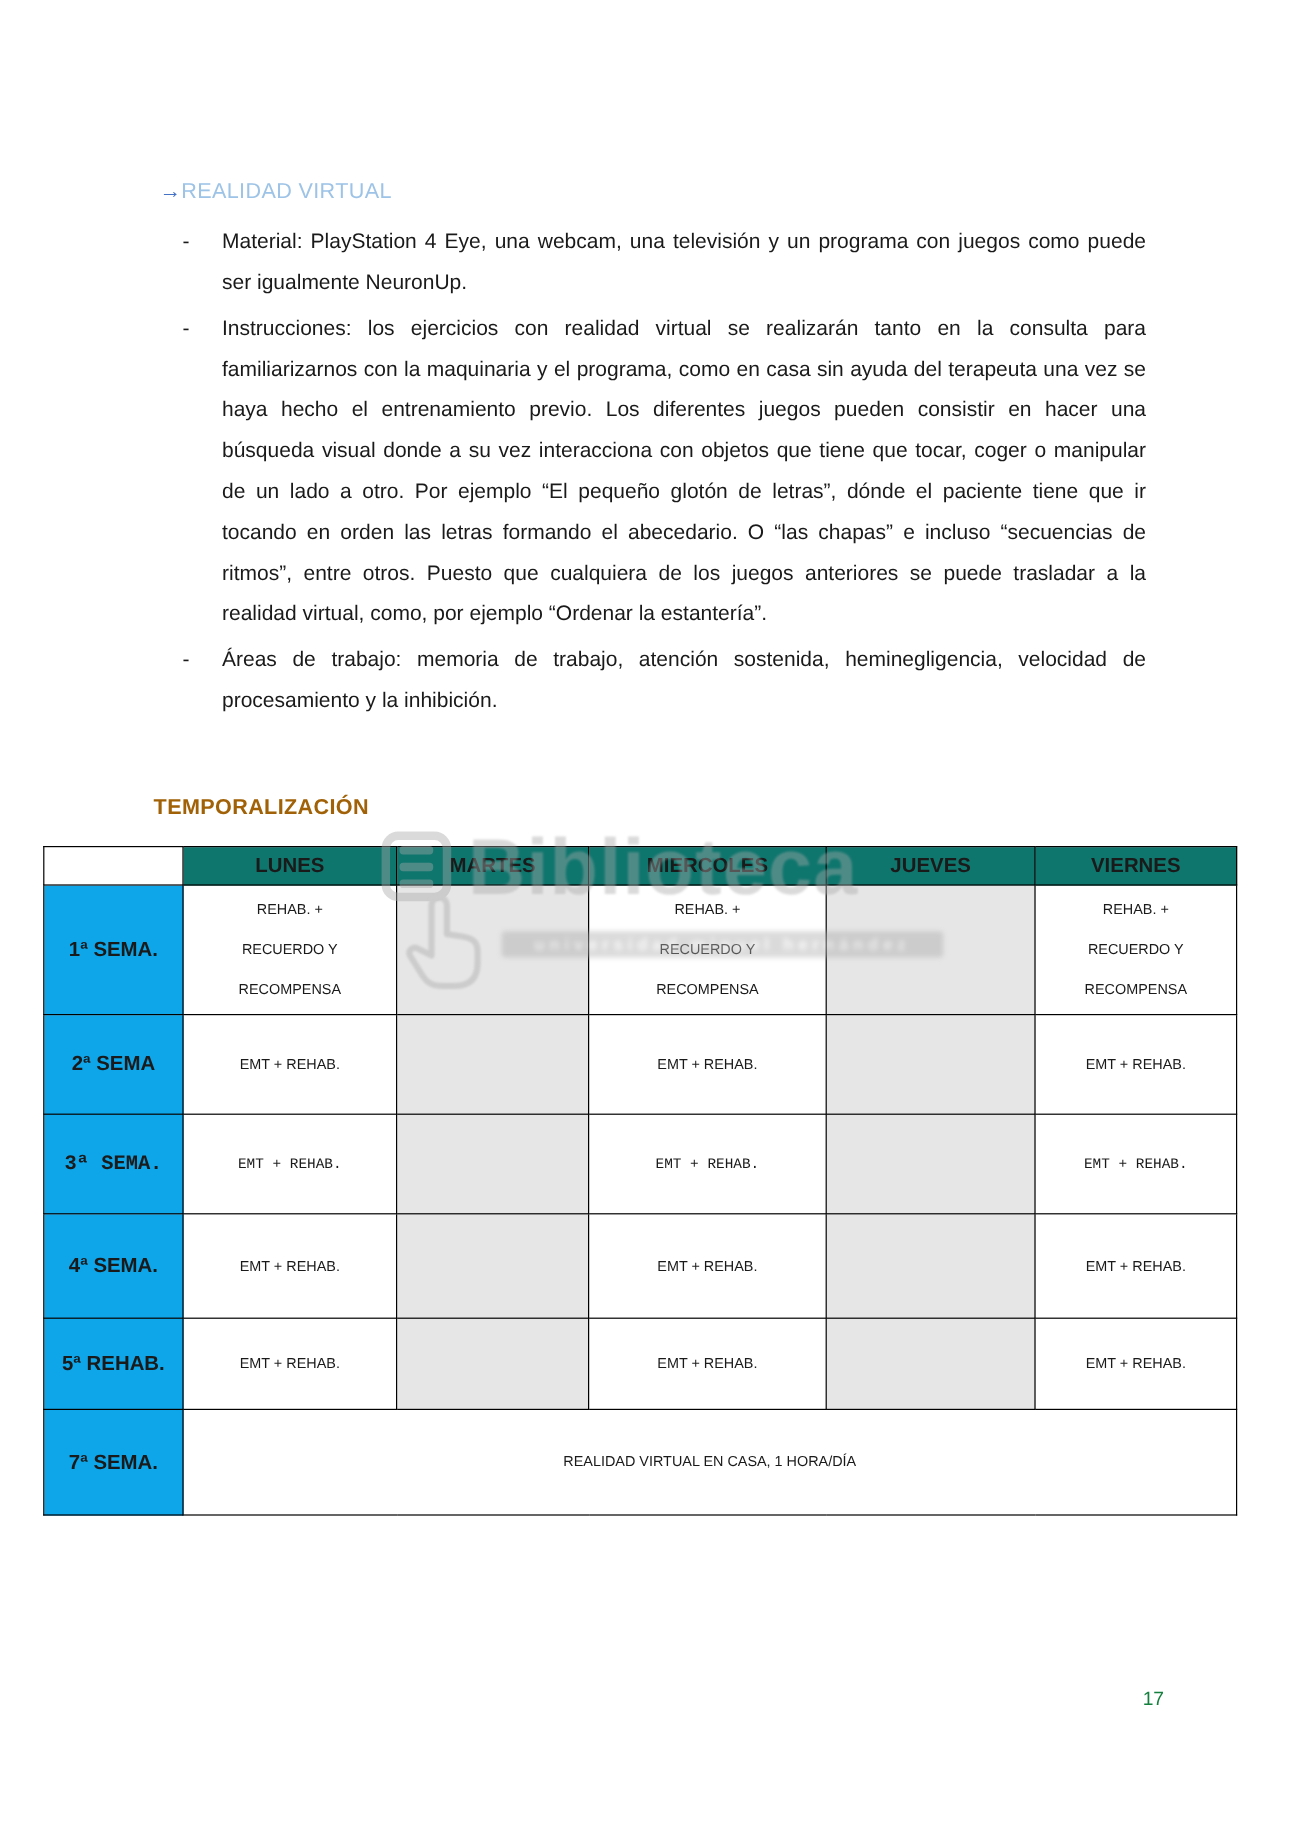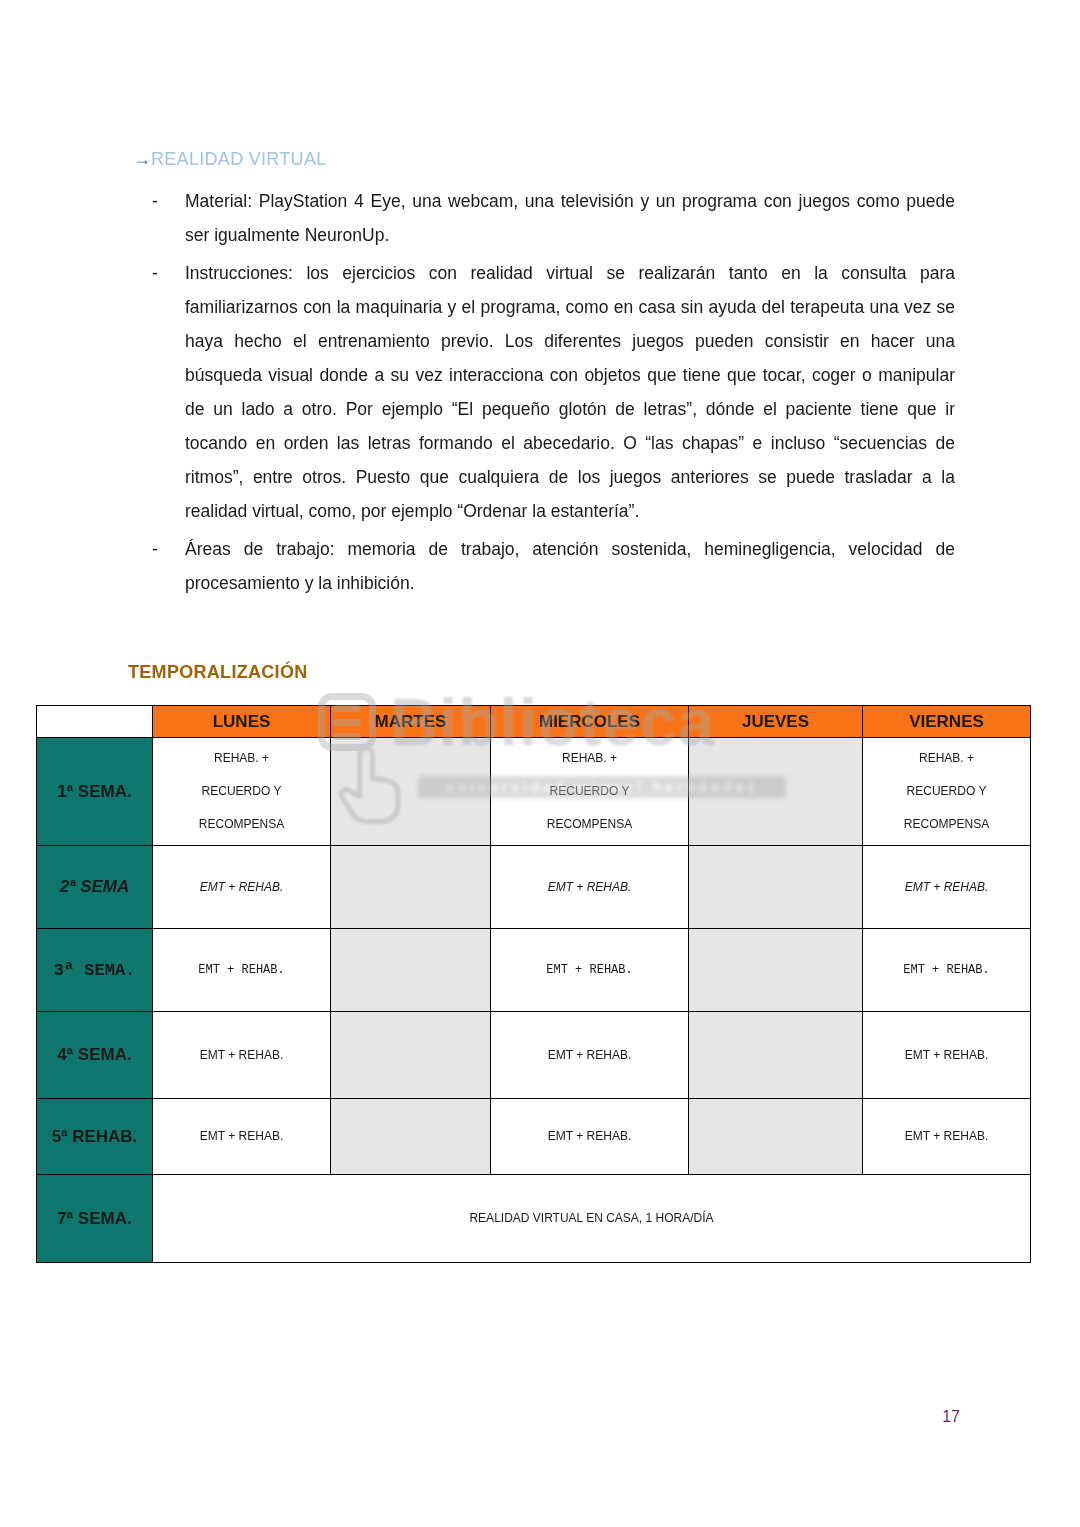--- a/index.html
+++ b/index.html
@@ -44,56 +44,56 @@
     width:994px;
     position:relative;
     z-index:1;
   }
   table.schedule td{
     border:1px solid #000;
     box-sizing:border-box;
     vertical-align:middle;
   }
   tr.head td{
-    background:#f97316;
+    background:#0f766e;
     font-weight:bold;
     font-size:17px;
     text-align:center;
     height:32px;
     line-height:20px;
   }
   tr.head td.corner{background:#ffffff;}
   td.wlabel{
-    background:#0f766e;
+    background:#0ea5e9;
     font-weight:bold;
     font-size:17px;
     text-align:center;
     padding:0 4px;
   }
   td.cell{
     text-align:center;
     font-size:12px;
     line-height:33px;
     white-space:pre-line;
     padding:0 4px;
   }
   td.empty{background:#E7E6E6;}
   tr.r1{height:108px;}
-  tr.r2{height:83px;font-style:italic;}
+  tr.r2{height:83px;}
   tr.r3{height:83px;font-family:Liberation Mono, monospace;}
   tr.r4{height:87px;}
   tr.r5{height:76px;}
   tr.r6{height:85px;}
   tr.r7{height:88px;}
   .page-number{
     position:absolute;
     top:1408px;
-    right:120px;
+    right:110px;
     font-size:16px;
-    color:#701a75;
+    color:#15803d;
   }
   
   .watermark{
     position:absolute;
     top:684px;
     left:318px;
     z-index:3;
     pointer-events:none;
     opacity:.42;
   }

